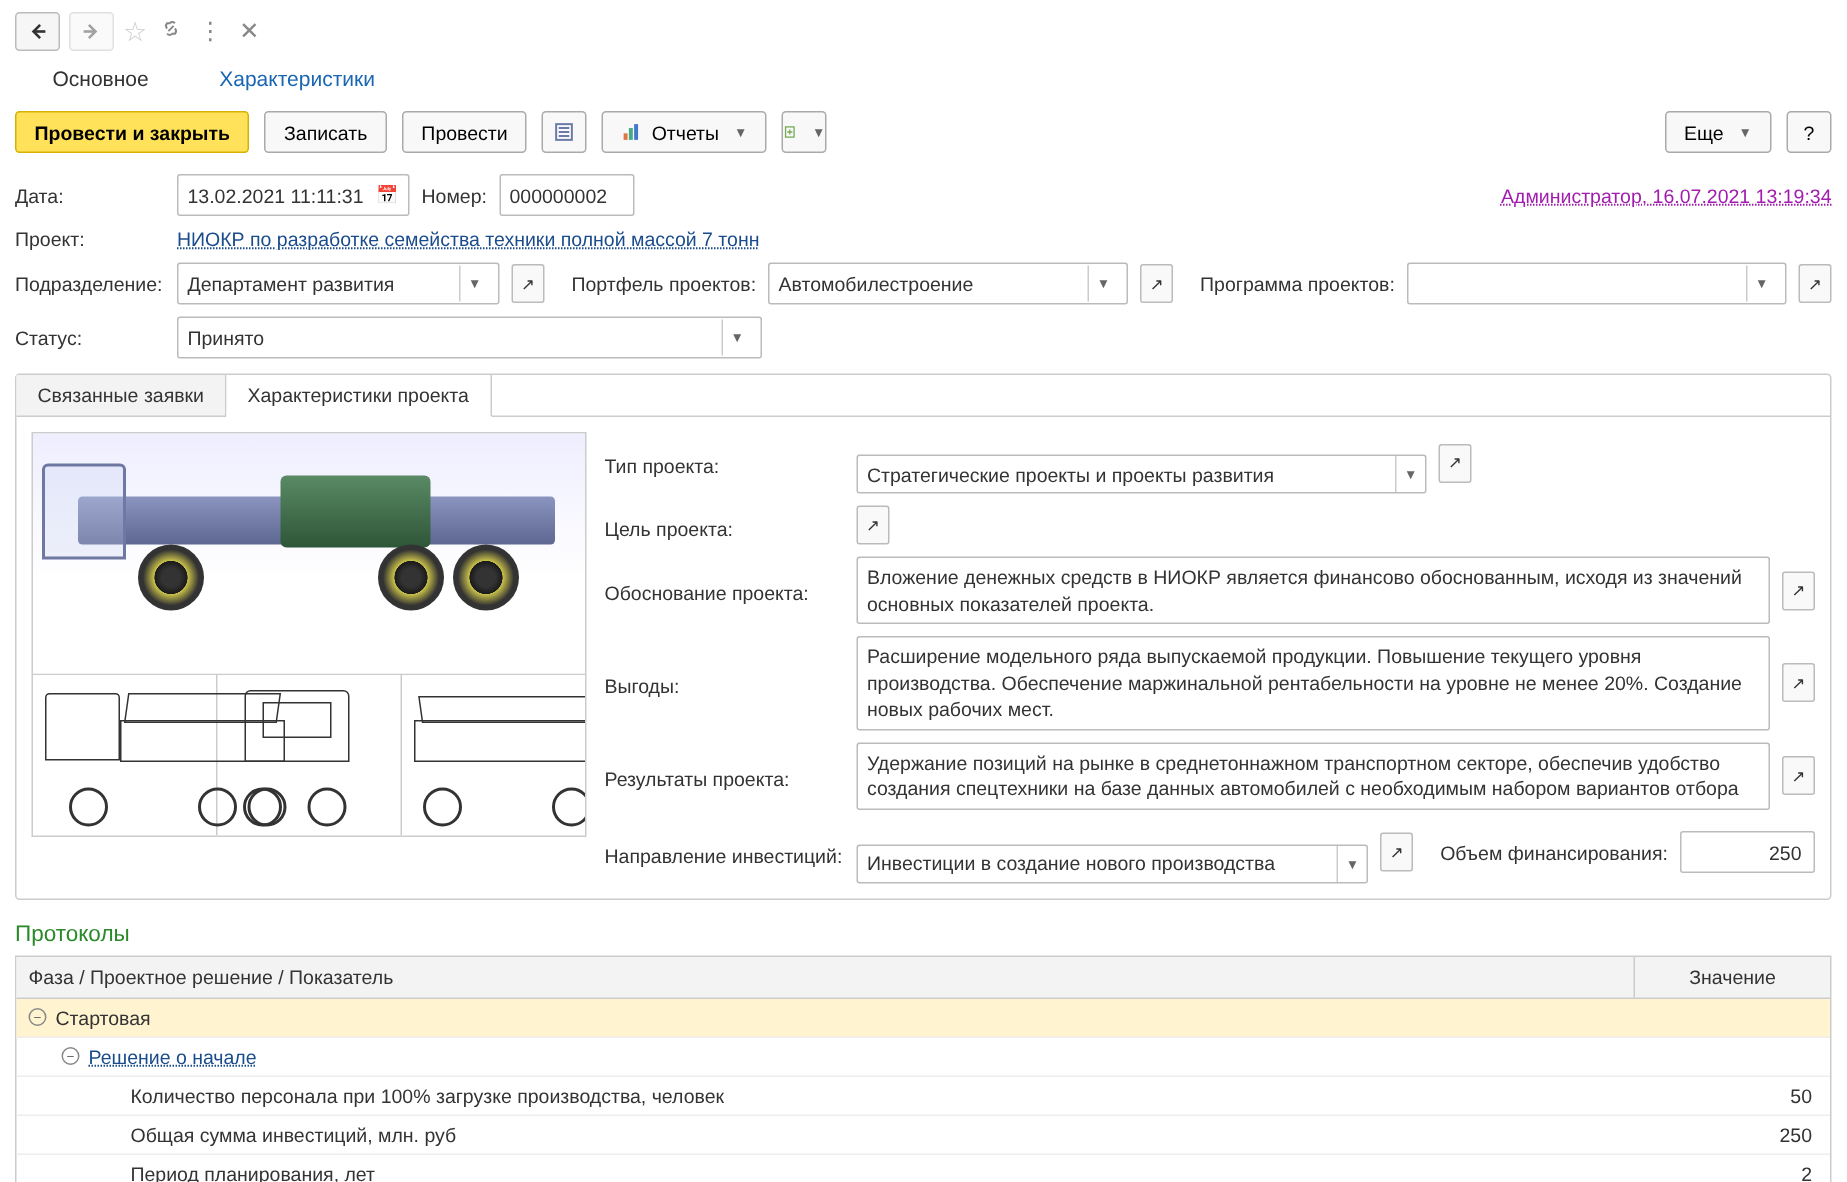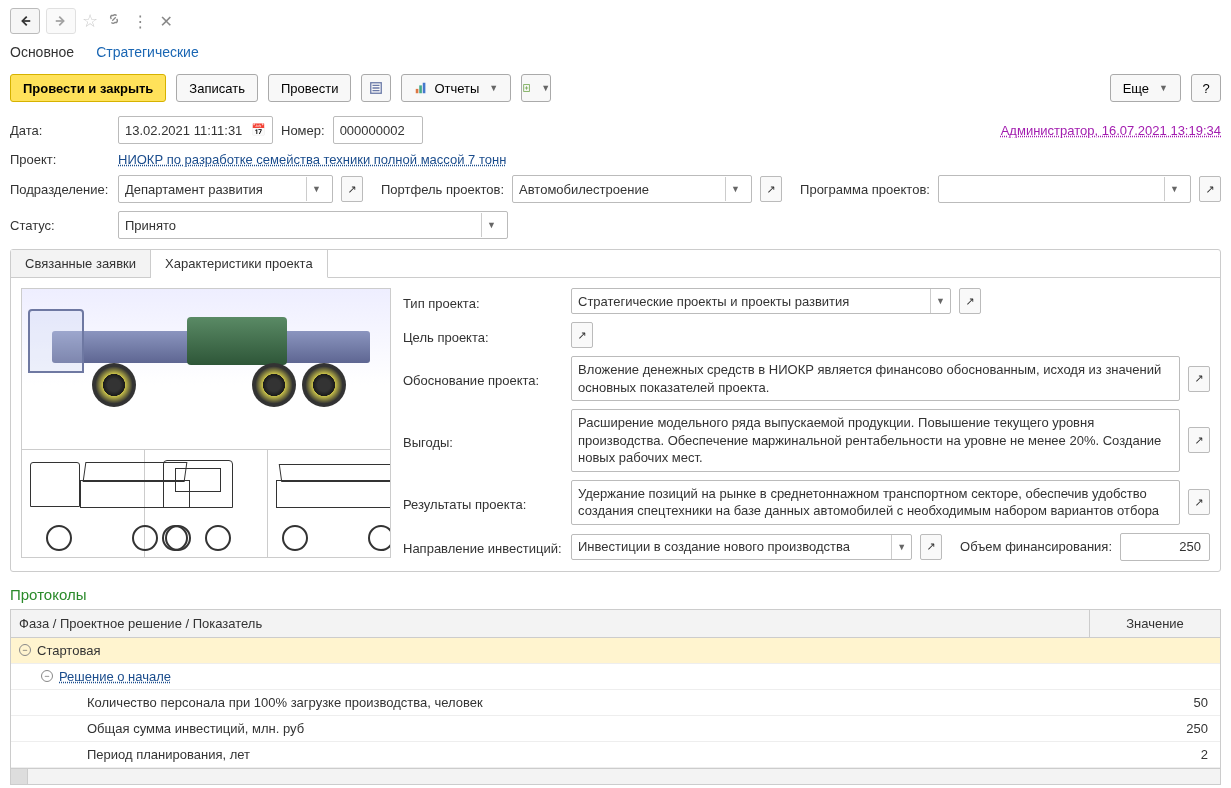--- a/index.html
+++ b/index.html
@@ -17,21 +17,21 @@
     width: 30px; height: 26px; border: 1px solid #bbb; background: #f6f6f6;
     display: flex; align-items: center; justify-content: center;
     border-radius: 3px; cursor: pointer;
   }
   .nav-btn.disabled { opacity: 0.45; }
   .star { color: #ccc; font-size: 18px; cursor: pointer; }
   .page-title { font-size: 20px; font-weight: 400; flex: 1; }
   .hdr-icon { width: 20px; text-align: center; color: #888; cursor: pointer; font-size: 16px; }
 
   .section-tabs { display: flex; gap: 22px; margin-bottom: 14px; font-size: 14px; }
-  .section-tab { cursor: pointer; }
+  .section-tab { cursor: pointer; margin-left: 25px; }
   .section-tab.active { color: #333; }
   .section-tab.link { color: #1a66b3; }
 
   .toolbar { display: flex; align-items: center; gap: 10px; margin-bottom: 14px; }
   .btn {
     height: 28px; padding: 0 12px; border: 1px solid #aaa; background: #f8f8f8;
     border-radius: 3px; cursor: pointer; display: inline-flex; align-items: center;
     gap: 6px; font-size: 13px;
   }
   .btn-primary { background: #ffe25a; border-color: #d6b200; font-weight: bold; }
@@ -93,21 +93,21 @@
   .lt-body { position:absolute; border:1.5px solid #333; }
 
   .props-col { flex: 1; display: flex; flex-direction: column; gap: 8px; }
   .prop-row { display: flex; align-items: center; gap: 8px; }
   .prop-label { width: 160px; padding-top: 4px; }
   .textarea {
     flex: 1; min-height: 40px; border: 1px solid #bbb; border-radius: 2px;
     padding: 4px 6px; background: #fff; font-size: 13px; line-height: 1.35;
   }
   .combo-field { flex:1; height: 26px; display:flex; align-items:center; border:1px solid #bbb;
-    border-radius:2px; background:#fff; }
+    border-radius:2px; background:#fff;margin-top:15px; }
   .combo-field .txt { padding: 0 6px; flex:1; }
   .num-field { width: 90px; text-align: right; padding-right: 8px; }
 
   .protocols-title { color: #2a8a2a; font-size: 15px; margin: 14px 0 6px 0; }
   .grid { border: 1px solid #ccc; }
   .grid-head { display: flex; background: #f3f3f3; border-bottom: 1px solid #ccc; }
   .gh-cell { padding: 6px 8px; border-right: 1px solid #ccc; }
   .gh-main { flex: 1; }
   .gh-val { width: 130px; text-align: center; border-right: none; }
   .grid-row { display: flex; border-bottom: 1px solid #eee; align-items:center; }
@@ -144,21 +144,21 @@
     <svg class="ico" viewBox="0 0 16 16">
         <path d="M6 10 L10 6 M5 8a3 3 0 0 1 0-4l2-0a3 3 0 0 1 4 0 M11 8a3 3 0 0 1 0 4l-2 0a3 3 0 0 1-4 0" stroke="#888" stroke-width="1.5" fill="none"></path>
       </svg>
   </span>
   <span class="hdr-icon">⋮</span>
   <span class="hdr-icon">✕</span>
 </div>
 
 <div class="section-tabs">
   <span class="section-tab active">Основное</span>
-  <span class="section-tab link">Стратегические</span>
+  <span class="section-tab link">Характеристики</span>
 </div>
 
 <div class="toolbar">
   <button class="btn btn-primary">Провести и закрыть</button>
   <button class="btn">Записать</button>
   <button class="btn">Провести</button>
   <button class="btn btn-icon">
     <svg class="ico" viewBox="0 0 16 16">
         <rect x="2" y="2" width="12" height="12" fill="none" stroke="#6b7aa8" stroke-width="1.5"></rect>
         <path d="M4 5h8M4 8h8M4 11h8" stroke="#6b7aa8" stroke-width="1.5"></path>

